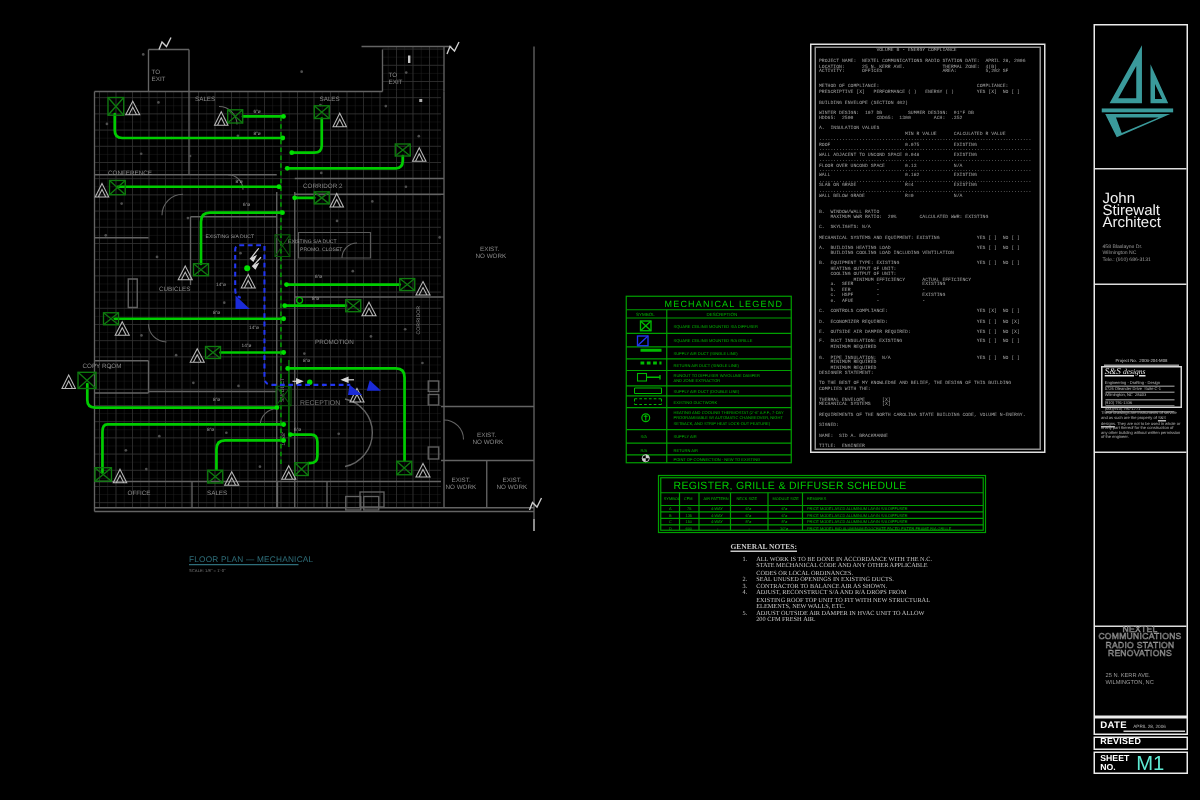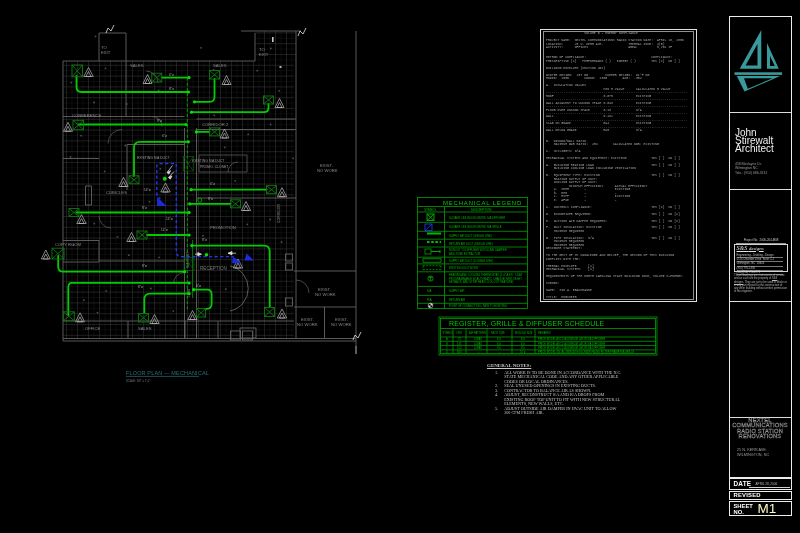--- a/index.html
+++ b/index.html
@@ -561,14 +561,14 @@
 <div class="abs" style="left:728.5px;top:477.5px;width:63px;height:12px;border:1.2px solid #ececec">
   <span class="abs" style="left:4px;top:1px;color:#fff;font-weight:bold;font-size:6.4px;font-family:'Liberation Sans',sans-serif;letter-spacing:0.2px">DATE</span>
   <span class="abs" style="left:26px;top:3.8px;color:#b5b5b5;font-size:3.1px;font-family:'Liberation Sans',sans-serif">APRIL 28, 2006</span>
   <div class="abs" style="left:19px;top:8.8px;width:41px;border-top:0.9px solid #cfcfcf"></div>
 </div>
 <div class="abs" style="left:728.5px;top:490.5px;width:63px;height:9.5px;border:1.2px solid #ececec">
   <span class="abs" style="left:4px;top:0.5px;color:#fff;font-weight:bold;font-size:5.9px;font-family:'Liberation Sans',sans-serif;letter-spacing:0.2px">REVISED</span>
 </div>
 <div class="abs" style="left:728.5px;top:501px;width:63px;height:15px;border:1.2px solid #ececec">
   <span class="abs" style="left:4px;top:1px;color:#fff;font-weight:bold;font-size:5.8px;line-height:6px;font-family:'Liberation Sans',sans-serif">SHEET<br>NO.</span>
-  <span class="abs" style="left:28px;top:-1.5px;color:#fef9c3;font-size:13.5px;font-family:'Liberation Sans',sans-serif">M1</span>
+  <span class="abs" style="left:28px;top:-1.5px;color:#5eead4;font-size:13.5px;font-family:'Liberation Sans',sans-serif">M1</span>
 </div>
 
 </body></html>

